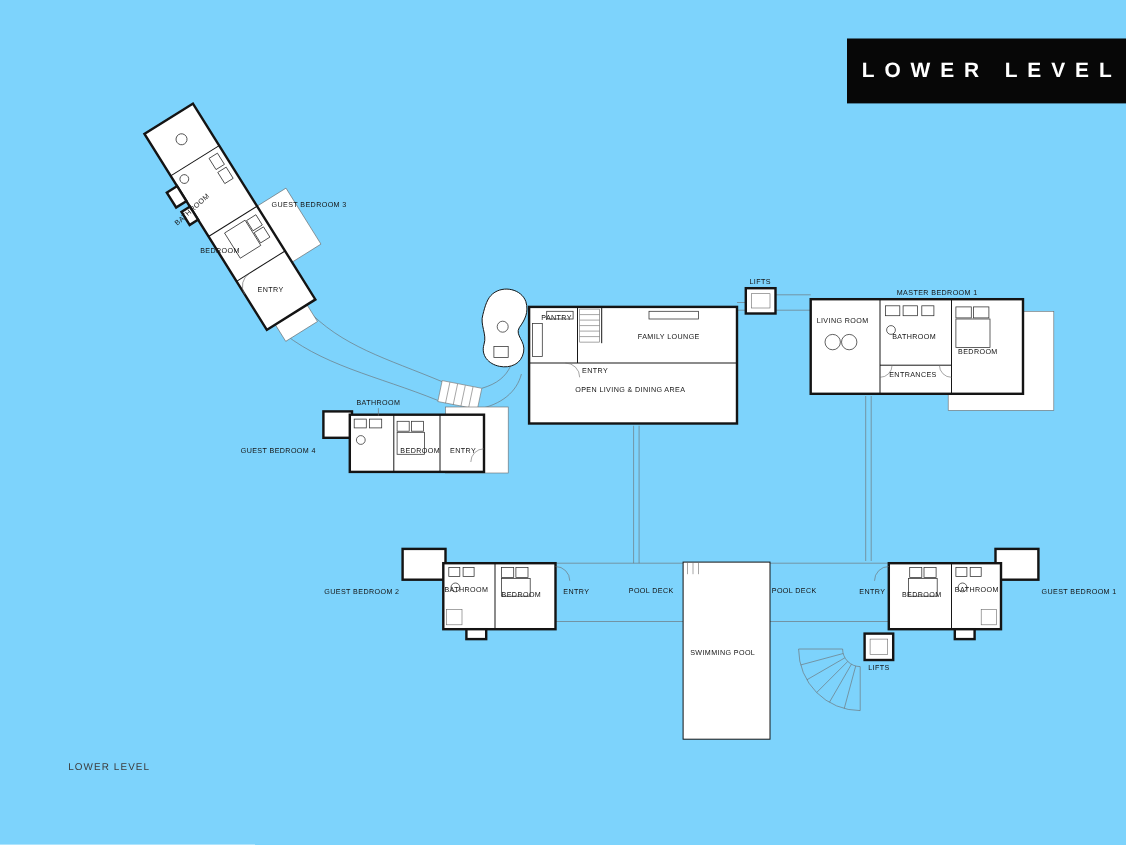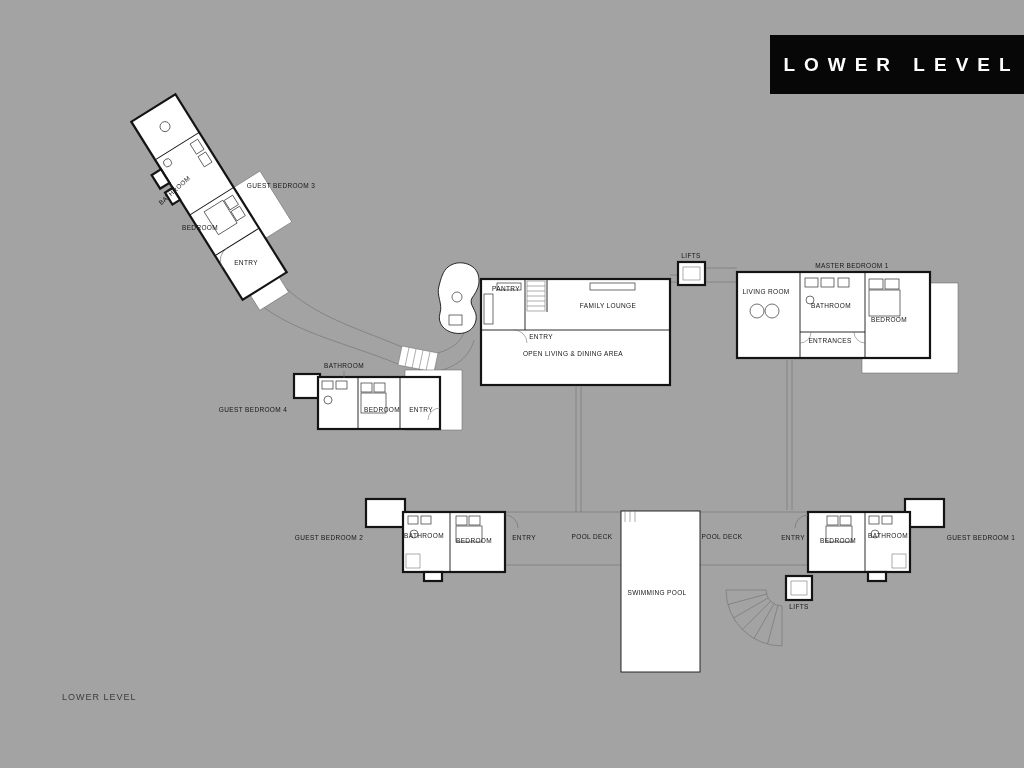--- a/index.html
+++ b/index.html
@@ -1,16 +1,16 @@
 <!DOCTYPE html>
 <html><head>
 <meta charset="utf-8">
 <style>
   html,body{margin:0;padding:0;background:#ffffff;}
-  .canvas{position:relative;width:1024px;height:768px;background:#a3a3a3;overflow:hidden;
+  .canvas{position:relative;width:1024px;height:768px;background:#7dd3fc;overflow:hidden;
           font-family:"Liberation Sans",sans-serif;}
   .banner{position:absolute;left:770px;top:35px;width:254px;height:59px;background:#070707;
           color:#ffffff;display:flex;align-items:center;justify-content:center;}
   .banner span{font-size:19px;font-weight:bold;letter-spacing:9px;white-space:nowrap;padding-left:9px;}
   .footer-label{position:absolute;left:62px;top:692px;font-size:9px;letter-spacing:1px;color:#3c3c3c;}
   svg{position:absolute;left:0;top:0;}
   .wall{fill:#ffffff;stroke:#141414;stroke-width:2.2;stroke-linejoin:miter;}
   .inner{fill:none;stroke:#141414;stroke-width:0.9;}
   .thin{fill:none;stroke:#6a6a6a;stroke-width:0.55;}
   .thinw{fill:#ffffff;stroke:#6a6a6a;stroke-width:0.55;}

